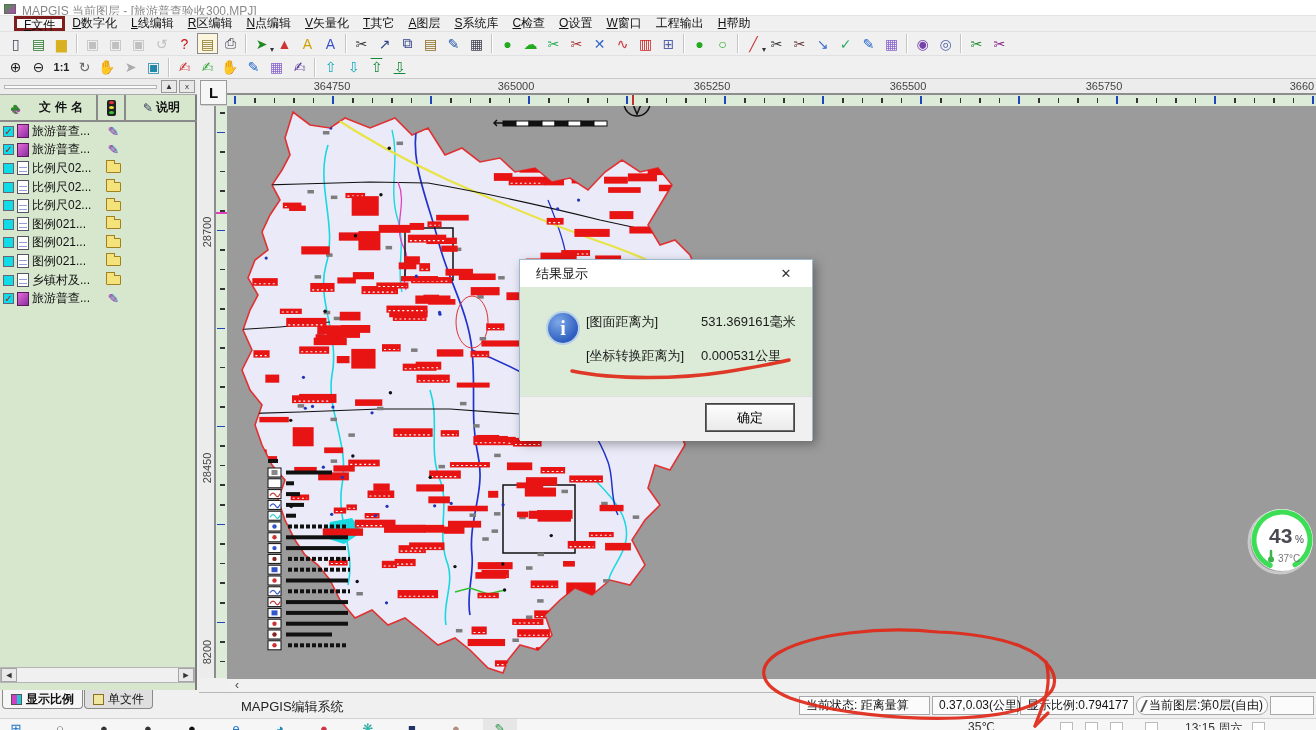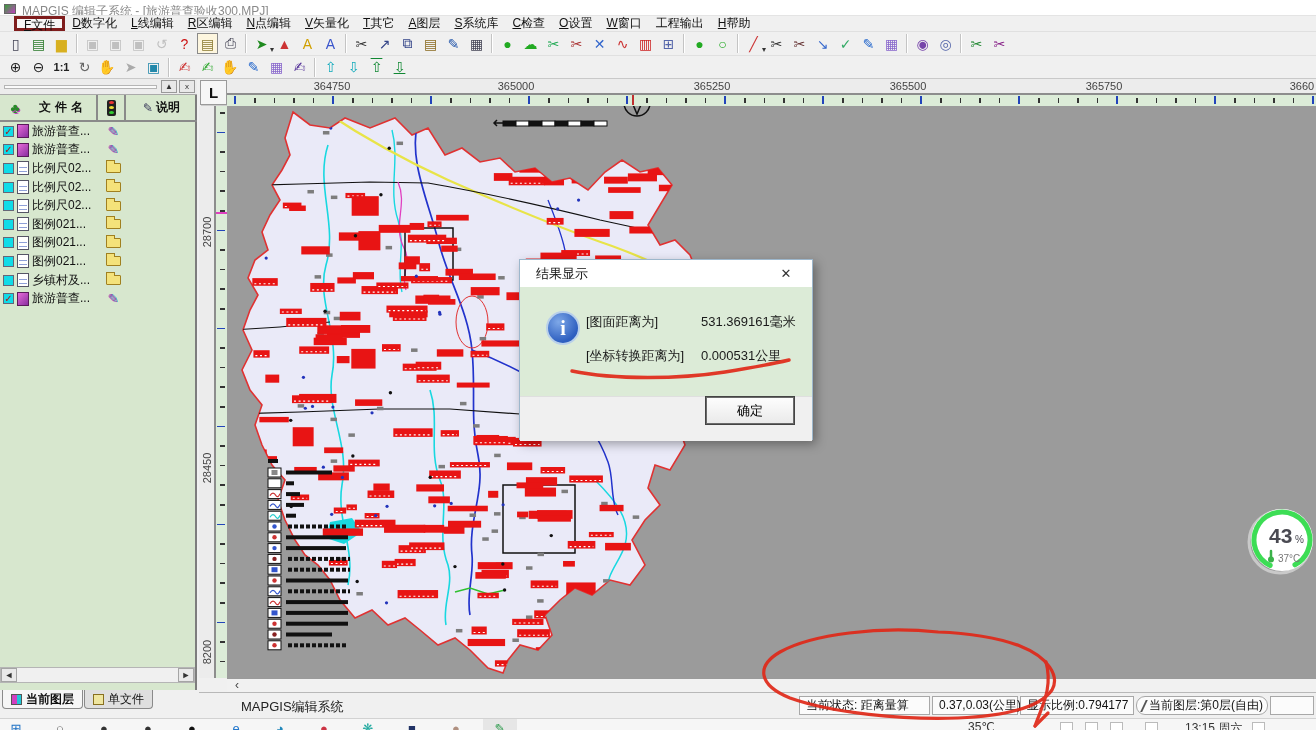--- a/index.html
+++ b/index.html
@@ -91,38 +91,38 @@
   .dlg-title{position:absolute;left:0;top:0;width:100%;height:27px;background:#ffffff;display:flex;align-items:center;padding:0 16px;font-size:13px;color:#111;}
   .dlg-close{margin-left:auto;font-size:13px;color:#333;width:20px;text-align:center;cursor:default;}
   .dlg-body{position:absolute;left:0;top:27px;width:100%;height:109px;background:#dcebd7;}
   .info-icon{position:absolute;left:26px;top:24px;width:34px;height:34px;border-radius:50%;
     background:radial-gradient(circle at 35% 30%,#7ea8e8,#2e5fc0 70%);border:2px solid #b9d0ea;
     color:#fff;font-weight:bold;font-size:20px;font-family:"Liberation Serif","DejaVu Serif",serif;
     display:flex;align-items:center;justify-content:center;}
   .dlg-row{position:absolute;left:66px;width:220px;height:16px;font-size:13px;color:#1a1a1a;display:flex;}
   .dlg-row .lbl{width:115px;} .dlg-row .val{flex:1;}
   .dlg-btns{position:absolute;left:0;top:136px;width:100%;height:45px;background:#f0f0f0;border-top:1px solid #dfdfdf;}
-  .okbtn{position:absolute;right:18px;top:0;width:88px;height:27px;background:linear-gradient(#fdfdfd,#eaeaea);
+  .okbtn{position:absolute;right:18px;top:7px;width:88px;height:27px;background:linear-gradient(#fdfdfd,#eaeaea);
     border:1px solid #6a6a6a;box-shadow:0 0 0 1px #444;font-size:13px;font-family:inherit;}
   
   .widget{position:absolute;left:1245px;top:503px;width:74px;height:74px;z-index:55;}
   .widget svg{overflow:visible;}
   .w-pct{font-size:21px;font-weight:bold;fill:#4a4a52;}
   .w-pcu{font-size:10px;fill:#4a4a52;} .w-temp{font-size:10px;fill:#777;}
   
   .annot{position:absolute;left:0;top:0;width:1316px;height:730px;z-index:60;pointer-events:none;}
 </style>
 </head>
 <body>
 
 <div id="screen">
 
   <div class="titlebar">
     <span class="ticon"></span>
-    <span class="ttext">MAPGIS 编辑子系统 - [旅游普查验收300.MPJ]</span>
+    <span class="ttext">MAPGIS 当前图层 - [旅游普查验收300.MPJ]</span>
   </div>
 
   <div class="menubar" id="menubar">
       <div class="mi focus"><u>F</u>文件</div>
       <div class="mi"><u>D</u>数字化</div>
       <div class="mi"><u>L</u>线编辑</div>
       <div class="mi"><u>R</u>区编辑</div>
       <div class="mi"><u>N</u>点编辑</div>
       <div class="mi"><u>V</u>矢量化</div>
       <div class="mi"><u>T</u>其它</div>
@@ -313,21 +313,21 @@
           </span>
         </div>
       </div>
     <div class="lp-hscroll">
       <span class="sb-btn">◄</span>
       <span class="sb-btn">►</span>
     </div>
     <div class="lp-tabs" id="lpTabs">
         <div class="tab active">
           <span class="ti1"></span>
-          <span>当前图层</span>
+          <span>显示比例</span>
         </div>
         <div class="tab">
           <span class="ti2"></span>
           <span>单文件</span>
         </div>
       </div>
   </div>
 
   <div class="corner-l">L</div>
 

